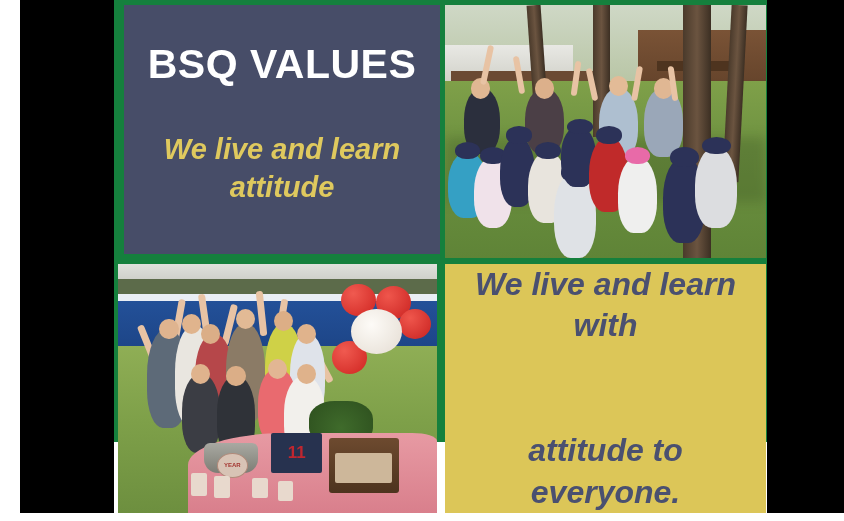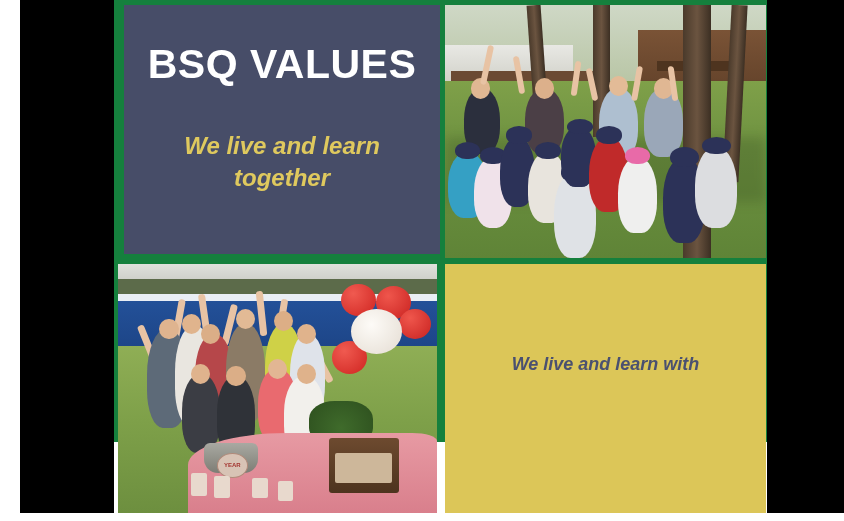--- a/index.html
+++ b/index.html
@@ -34,21 +34,21 @@
     font-size:41px;
     font-weight:bold;
     letter-spacing:0.5px;
     line-height:1.05;
     text-align:center;
     margin:0 0 44px 0;
     white-space:nowrap;
   }
   .values-sub{
     color:#dfc95e;
-    font-size:24px;
+    font-size:29px;
     font-weight:bold;
     font-style:italic;
     line-height:1.32;
     text-align:center;
     margin:0;
     max-width:250px;
   }
 
   
   .photo-kids{
@@ -63,21 +63,21 @@
 
   
   .panel-yellow{
     left:327px;top:259px;width:321px;height:249px;
     background:#dcc658;
     display:flex;align-items:center;justify-content:center;
     box-sizing:border-box;padding:10px 16px;
   }
   .statement{
     color:#4a5070;
-    font-size:18px;
+    font-size:32px;
     font-weight:bold;
     font-style:italic;
     line-height:1.30;
     text-align:center;
     margin:0;
   }
 
   
   .scene{position:absolute;inset:0;}
 
@@ -142,21 +142,21 @@
   <div class="bar-left"></div>
   <div class="bar-right"></div>
   <div class="bar-bottom"></div>
 
   <div class="collage">
 
     <div class="cell panel-navy">
       <div class="values-title">BSQ VALUES</div>
       <div class="values-sub">
         <span>We live and learn</span><br>
-        <span>together</span>
+        <span>attitude</span>
       </div>
     </div>
 
     <div class="cell photo-kids">
       <div class="scene">
         <div class="k-sky"></div>
         <div class="k-building"></div>
         <div class="k-roof"></div>
         <div class="k-play"></div>
         <div class="k-play-b"></div>
@@ -251,31 +251,35 @@
         <div class="balloon" style="left:67%;top:31%;width:11%;height:13%;background:radial-gradient(circle at 35% 30%,#f05a50,#cf2420);"></div>
         <div class="balloon" style="left:73%;top:18%;width:16%;height:18%;background:radial-gradient(circle at 40% 35%,#fdfbf7,#e4dcd2);"></div>
 
         <div class="p-plant"></div>
         <div class="p-cloth"></div>
         <div class="p-tub"></div>
         <div class="balloon" style="left:31%;top:76%;width:9%;height:9%;background:#d8c3b5;border:1px solid #b08a7a;
                     color:#a3342f;font-size:6px;font-weight:bold;display:flex;align-items:center;justify-content:center;">
             <span>YEAR</span>
           </div>
+        <div class="p-sign">
+          <span>11</span>
+        </div>
         <div class="p-basket"></div>
         <div class="p-basket-in"></div>
         <div class="p-cups" style="left:23%;top:84%;width:5%;height:9%;"></div>
         <div class="p-cups" style="left:30%;top:85%;width:5%;height:9%;"></div>
         <div class="p-cups" style="left:42%;top:86%;width:5%;height:8%;"></div>
         <div class="p-cups" style="left:50%;top:87%;width:5%;height:8%;"></div>
       </div>
     </div>
 
     <div class="cell panel-yellow">
       <div class="statement">
         <span>We live and learn with</span><br>
         <br>
         <br>
+        <span>attitude to everyone.</span>
       </div>
     </div>
 
   </div>
 </div>
 
 </body></html>

